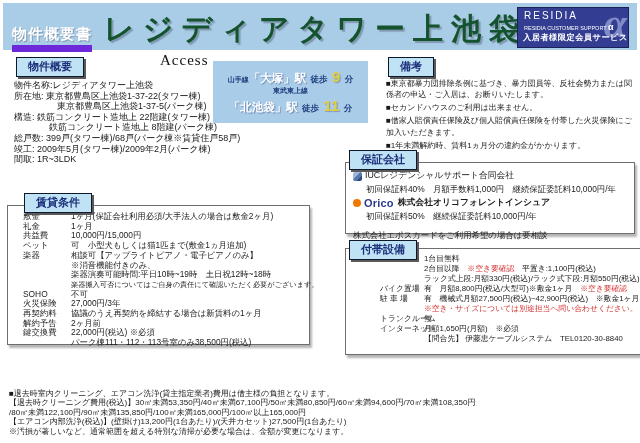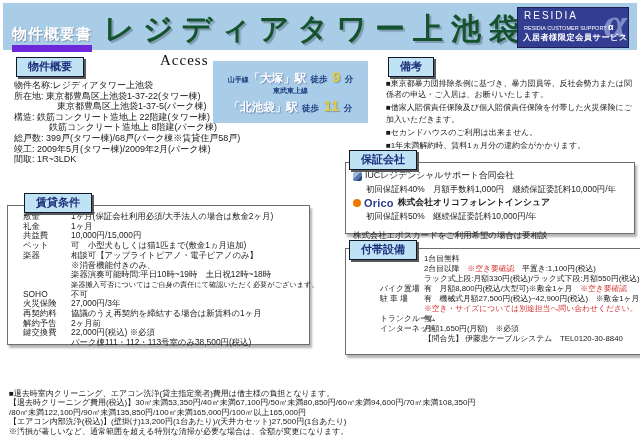--- a/index.html
+++ b/index.html
@@ -142,22 +142,22 @@
       <span class="acc-station">「北池袋」駅</span>
       <span class="acc-walk">徒歩</span>
       <span class="acc-min">11</span>
       <span class="acc-unit">分</span>
     </div>
   </div>
 
   <div class="badge" id="badge-remarks">備考</div>
   <div id="remarks-list">
     <div class="remark-item">■東京都暴力団排除条例に基づき、暴力団員等、反社会勢力または関係者の申込・ご入居は、お断りいたします。</div>
+    <div class="remark-item">■セカンドハウスのご利用は出来ません。</div>
     <div class="remark-item">■借家人賠償責任保険及び個人賠償責任保険を付帯した火災保険にご加入いただきます。</div>
-    <div class="remark-item">■セカンドハウスのご利用は出来ません。</div>
     <div class="remark-item">■1年未満解約時、賃料1ヵ月分の違約金がかかります。</div>
   </div>
 
   <div class="badge" id="badge-guarantor">保証会社</div>
   <div class="panel" id="guarantor-box">
     <div class="g-inner">
       <div class="g-company1">
         <span class="iuc-icon"></span>
         <span>IUCレジデンシャルサポート合同会社</span>
       </div>

